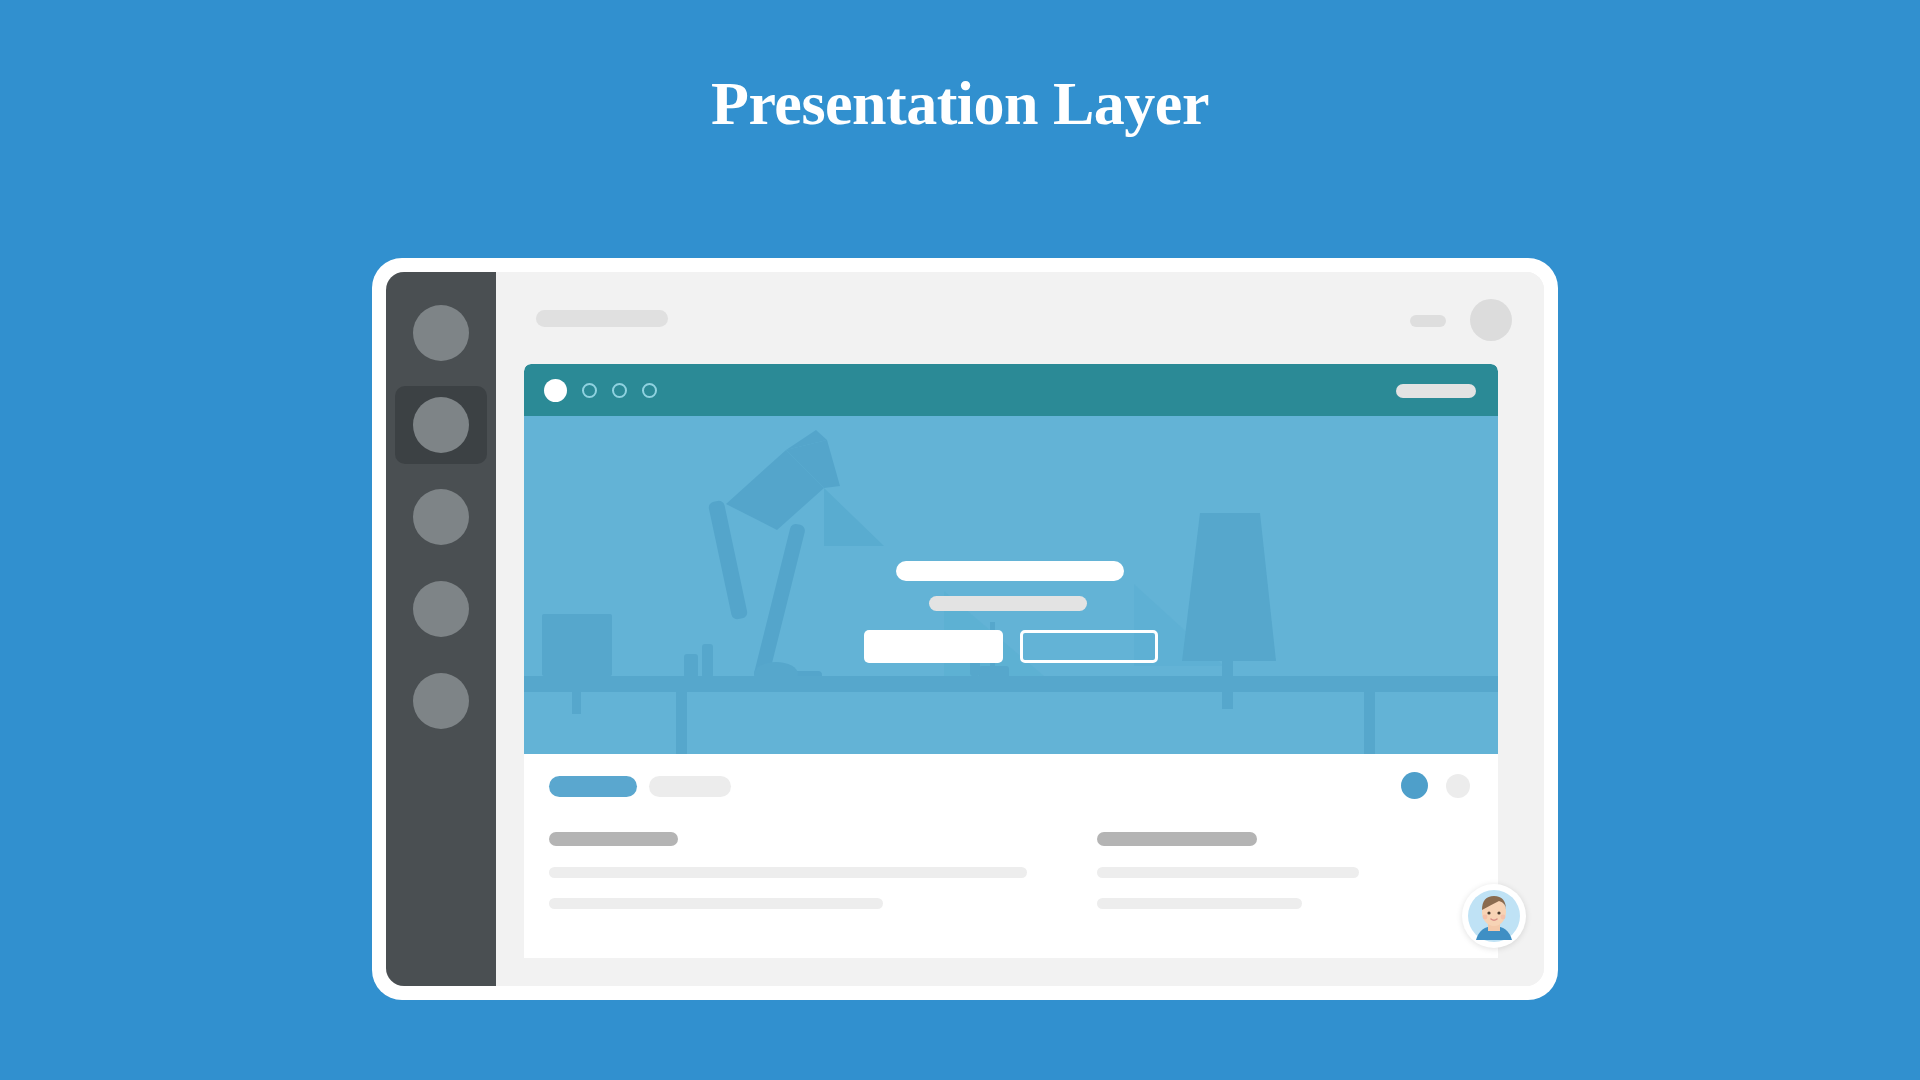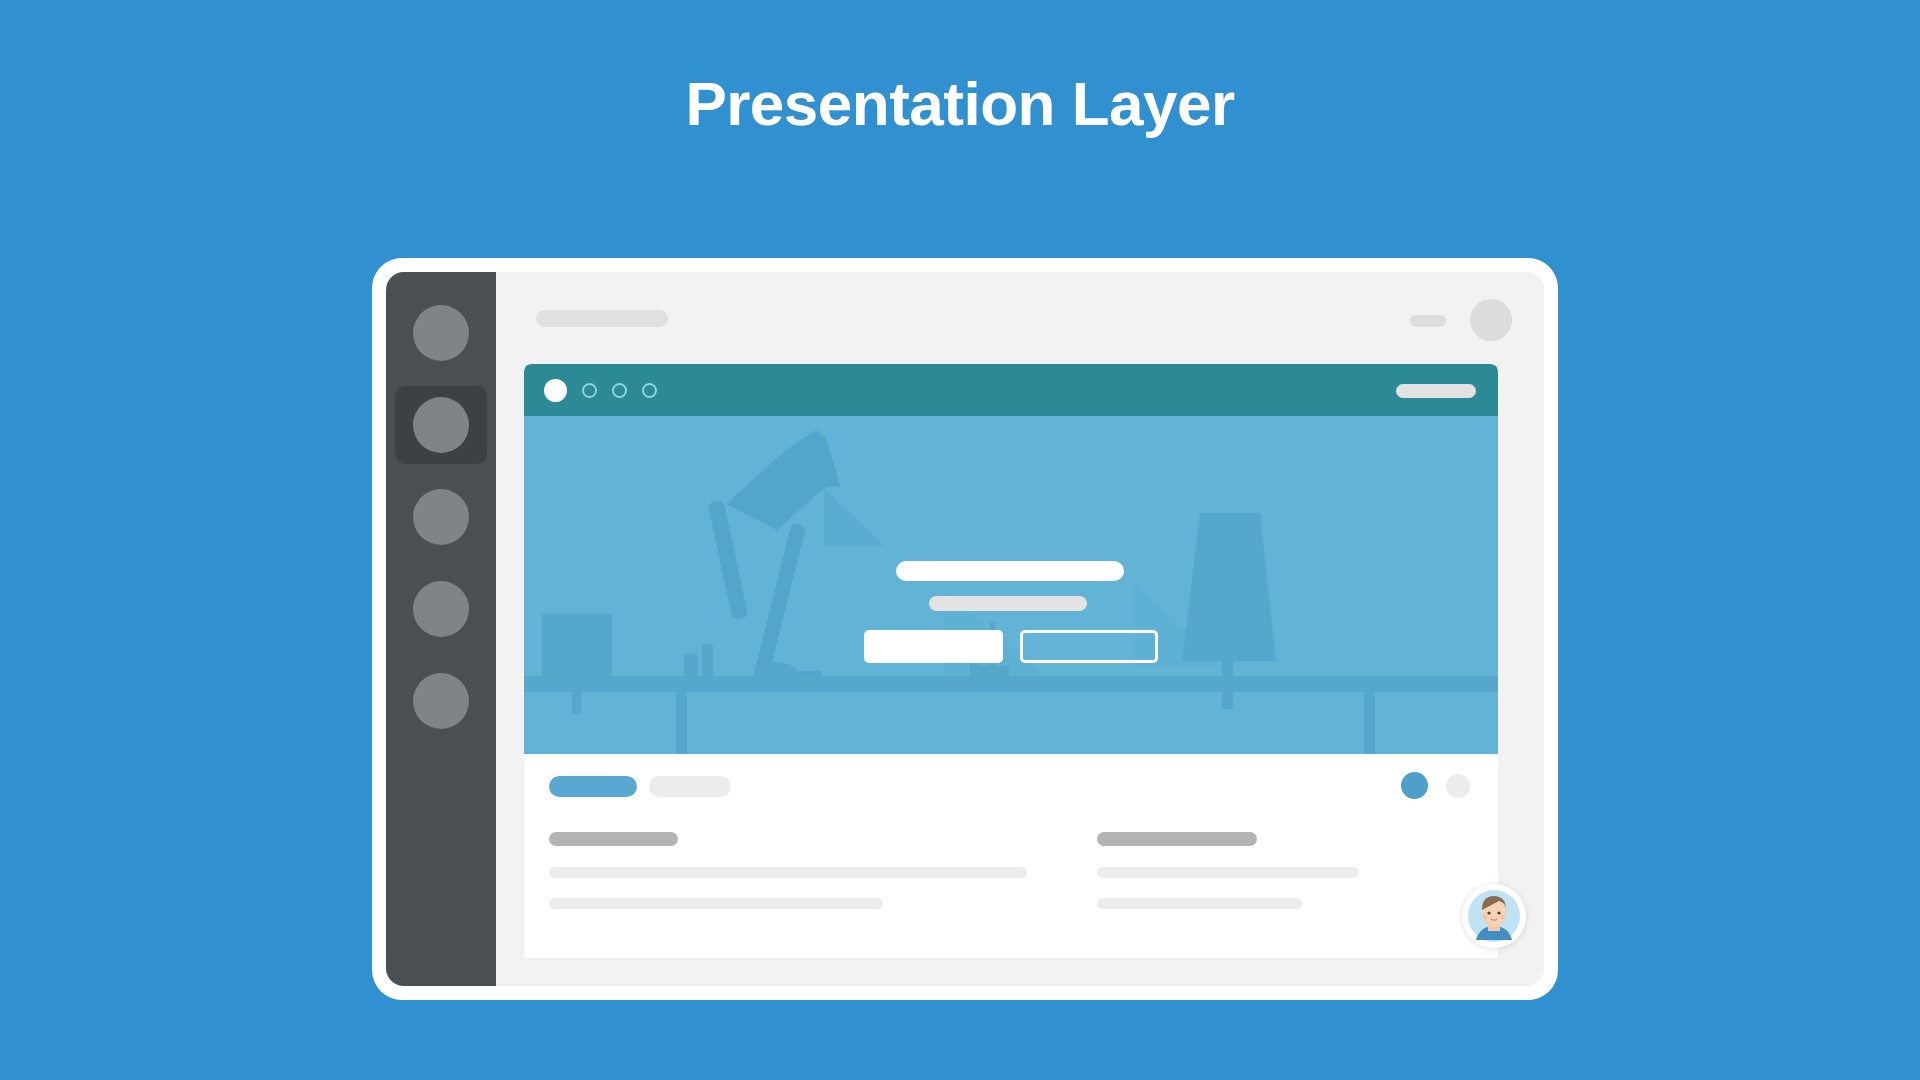--- a/index.html
+++ b/index.html
@@ -25,21 +25,21 @@
   #page-title {
     position: absolute;
     left: 0;
     top: 68px;
     width: 1920px;
     text-align: center;
     color: #ffffff;
     font-size: 62px;
     font-weight: bold;
     letter-spacing: -0.5px;
-    font-family: Liberation Sans, sans-serif;
+    font-family: Liberation Serif, serif;
   }
 
   
   #device {
     position: absolute;
     left: 372px;
     top: 258px;
     width: 1186px;
     height: 742px;
     background: #ffffff;

